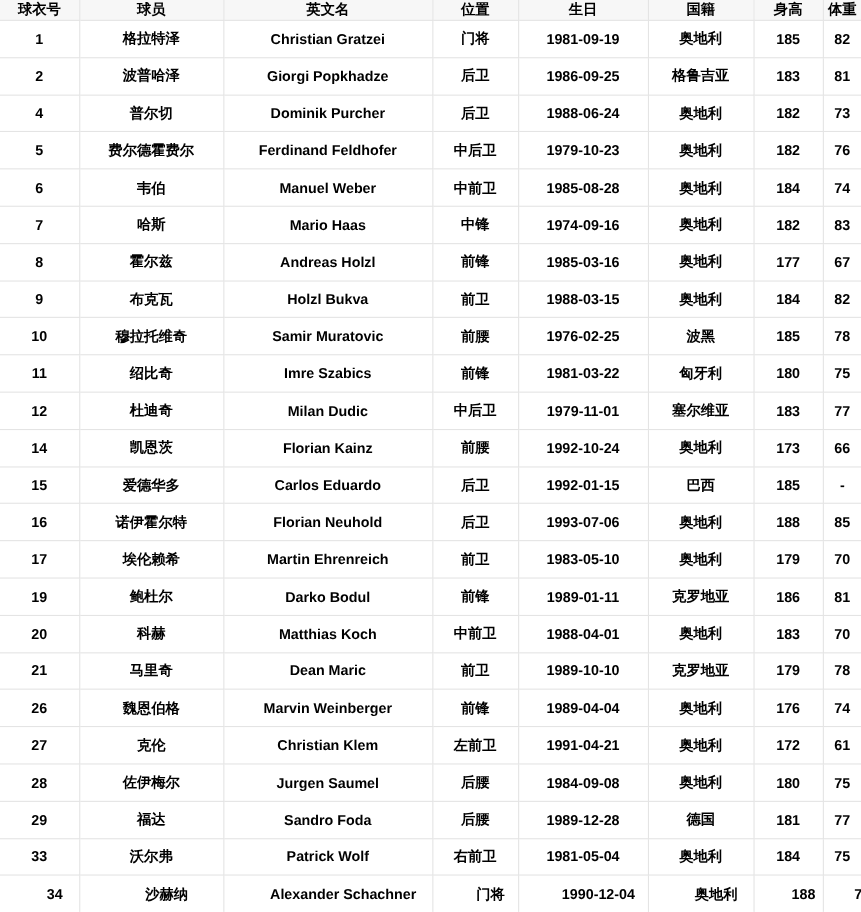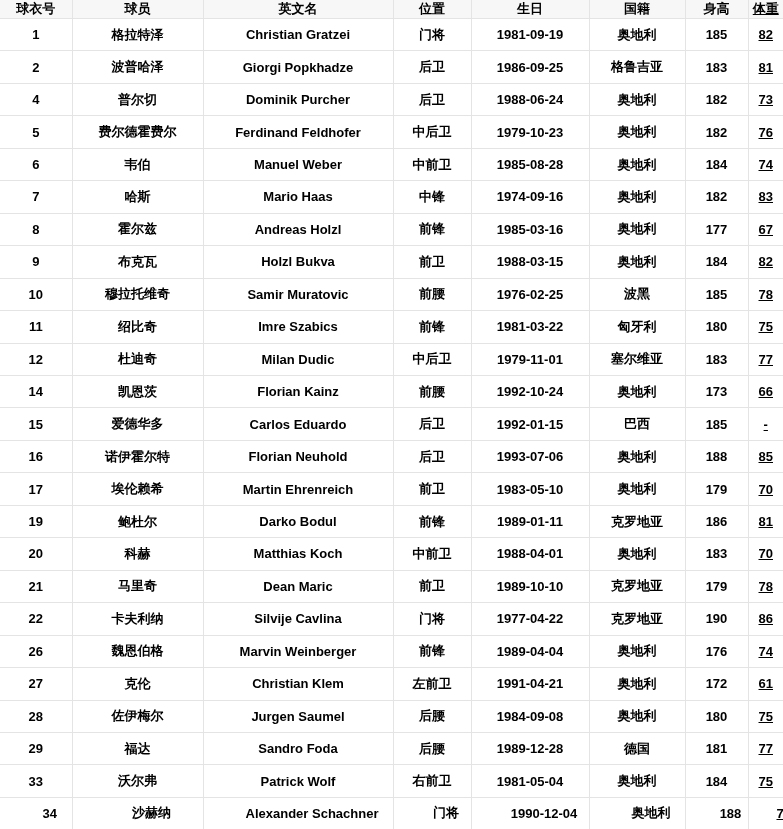--- a/index.html
+++ b/index.html
@@ -29,21 +29,21 @@
     white-space: nowrap;
   }
   .roster thead th {
     background: #f7f7f7;
     border-top: none;
   }
   .roster tbody td {
     background: #ffffff;
   }
   .roster th:first-child, .roster td:first-child { border-left: none; margin-left: 32px; }
-  .roster th:last-child,  .roster td:last-child  { border-right: none; text-decoration: underline; }
+  .roster th:last-child,  .roster td:last-child  { border-right: none; }
   .roster tbody tr:last-child td { border-bottom: none; padding-left: 28px; }
 
   col.c0 { width: 72px; }
   col.c1 { width: 131px; }
   col.c2 { width: 190px; }
   col.c3 { width: 78px; }
   col.c4 { width: 118px; }
   col.c5 { width: 96px; }
   col.c6 { width: 63px; }
   col.c7 { width: 35px; }
@@ -249,30 +249,20 @@
         <td>21</td>
         <td>马里奇</td>
         <td>Dean Maric</td>
         <td>前卫</td>
         <td>1989-10-10</td>
         <td>克罗地亚</td>
         <td>179</td>
         <td>78</td>
       </tr>
       <tr>
-        <td>22</td>
-        <td>卡夫利纳</td>
-        <td>Silvije Cavlina</td>
-        <td>门将</td>
-        <td>1977-04-22</td>
-        <td>克罗地亚</td>
-        <td>190</td>
-        <td>86</td>
-      </tr>
-      <tr>
         <td>26</td>
         <td>魏恩伯格</td>
         <td>Marvin Weinberger</td>
         <td>前锋</td>
         <td>1989-04-04</td>
         <td>奥地利</td>
         <td>176</td>
         <td>74</td>
       </tr>
       <tr>

